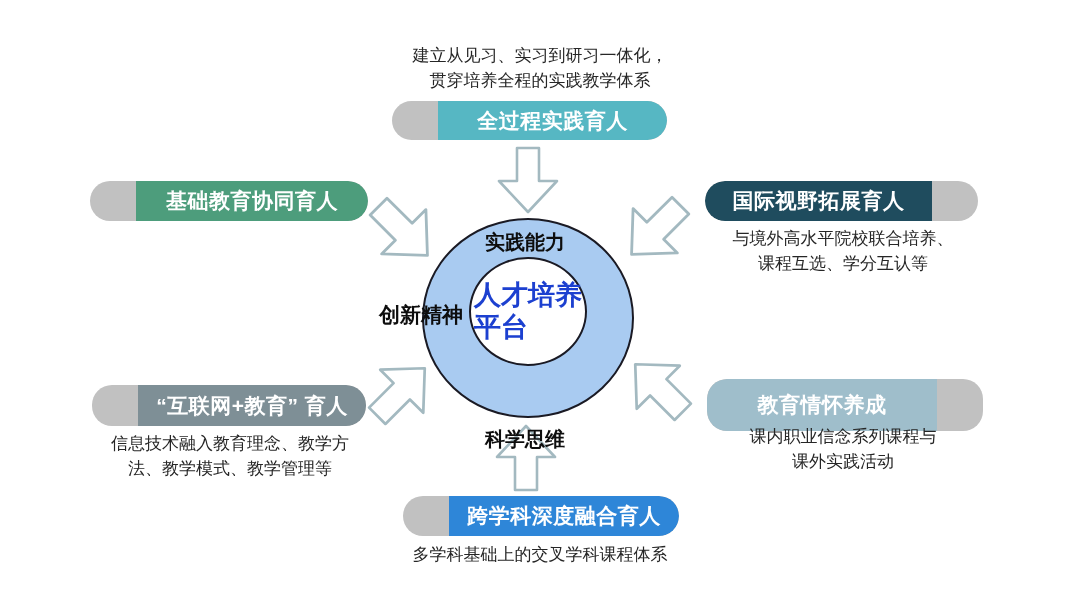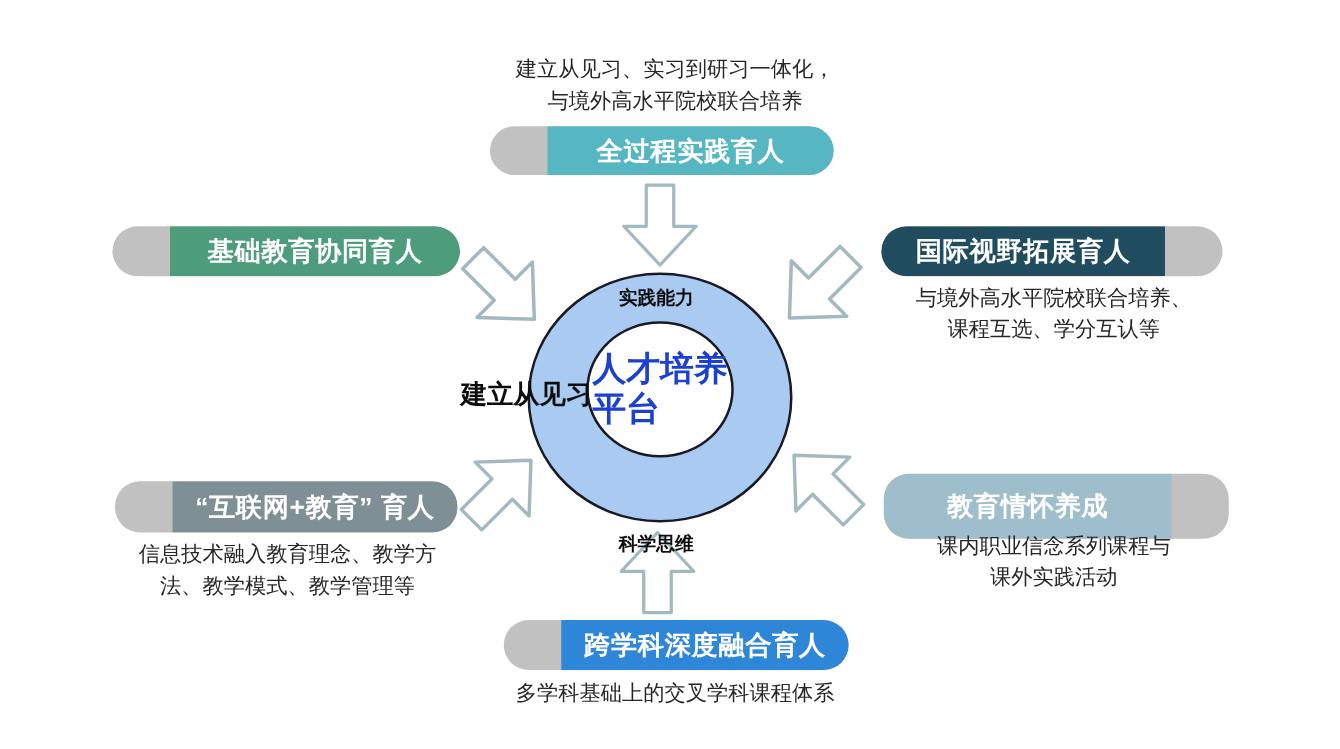--- a/index.html
+++ b/index.html
@@ -34,42 +34,42 @@
   .ring{
     position:absolute;left:422px;top:218px;width:212px;height:200px;border-radius:50%;
     border:2px solid #1a1a24;box-sizing:border-box;
   }
   .inner-circle{
     position:absolute;left:45px;top:37px;width:118px;height:109px;border-radius:50%;
     background:#ffffff;border:2px solid #1a1a24;box-sizing:border-box;
     display:flex;align-items:center;justify-content:center;
   }
   .center-title{font-size:27px;font-weight:700;line-height:1.18;text-align:left;white-space:pre-line;}
-  .ring-label{position:absolute;font-size:15px;font-weight:700;color:#0d0d0d;text-align:center;white-space:nowrap;}
+  .ring-label{position:absolute;font-size:20px;font-weight:700;color:#0d0d0d;text-align:center;white-space:nowrap;}
   .rl-top{left:445px;top:229px;width:160px;}
   .rl-bottom{left:445px;top:383px;width:160px;margin-top:43px;}
   .rl-left{left:339px;top:301px;width:164px;font-size:21px;}
   .rl-right{left:558px;top:301px;width:164px;font-size:21px;}
   
   .arrow{position:absolute;width:62px;height:68px;overflow:visible;}
   .arrow polygon{fill:#ffffff;stroke-width:2.6;stroke-linejoin:round;}
   .a-top{left:497px;top:146px;transform:rotate(180deg);}
   .a-bottom{left:495px;top:424px;}
   .a-topleft{left:372px;top:197px;transform:rotate(135deg) scale(1.08);}
   .a-topright{left:625px;top:196px;transform:rotate(225deg) scale(1.08);}
   .a-bottomleft{left:370px;top:358px;transform:rotate(45deg) scale(1.05);}
   .a-bottomright{left:628px;top:354px;transform:rotate(-45deg) scale(1.05);}
 </style>
 </head>
 <body>
 
 <div class="canvas">
 
   <div class="desc d0">建立从见习、实习到研习一体化，
-与境外高水平院校联合培养</div>
+贯穿培养全程的实践教学体系</div>
   <div class="pill p0" style="background: rgb(193, 193, 193);">
     <div class="pill-fill cap-left" style="background: rgb(86, 183, 195);">
       <span class="pill-label">全过程实践育人</span>
     </div>
   </div>
 
   <div class="pill p1" style="background: rgb(193, 193, 193);">
     <div class="pill-fill cap-left" style="background: rgb(77, 157, 124);">
       <span class="pill-label">基础教育协同育人</span>
     </div>
@@ -126,15 +126,15 @@
   </svg>
 
   <div class="ring" style="background: rgb(169, 203, 241);">
     <div class="inner-circle">
       <div class="center-title" style="color: rgb(28, 64, 208);">人才培养
 平台</div>
     </div>
   </div>
   <div class="ring-label rl-top">实践能力</div>
   <div class="ring-label rl-bottom">科学思维</div>
-  <div class="ring-label rl-left">建立从见习</div>
+  <div class="ring-label rl-left">创新精神</div>
 
 </div>
 
 </body></html>

